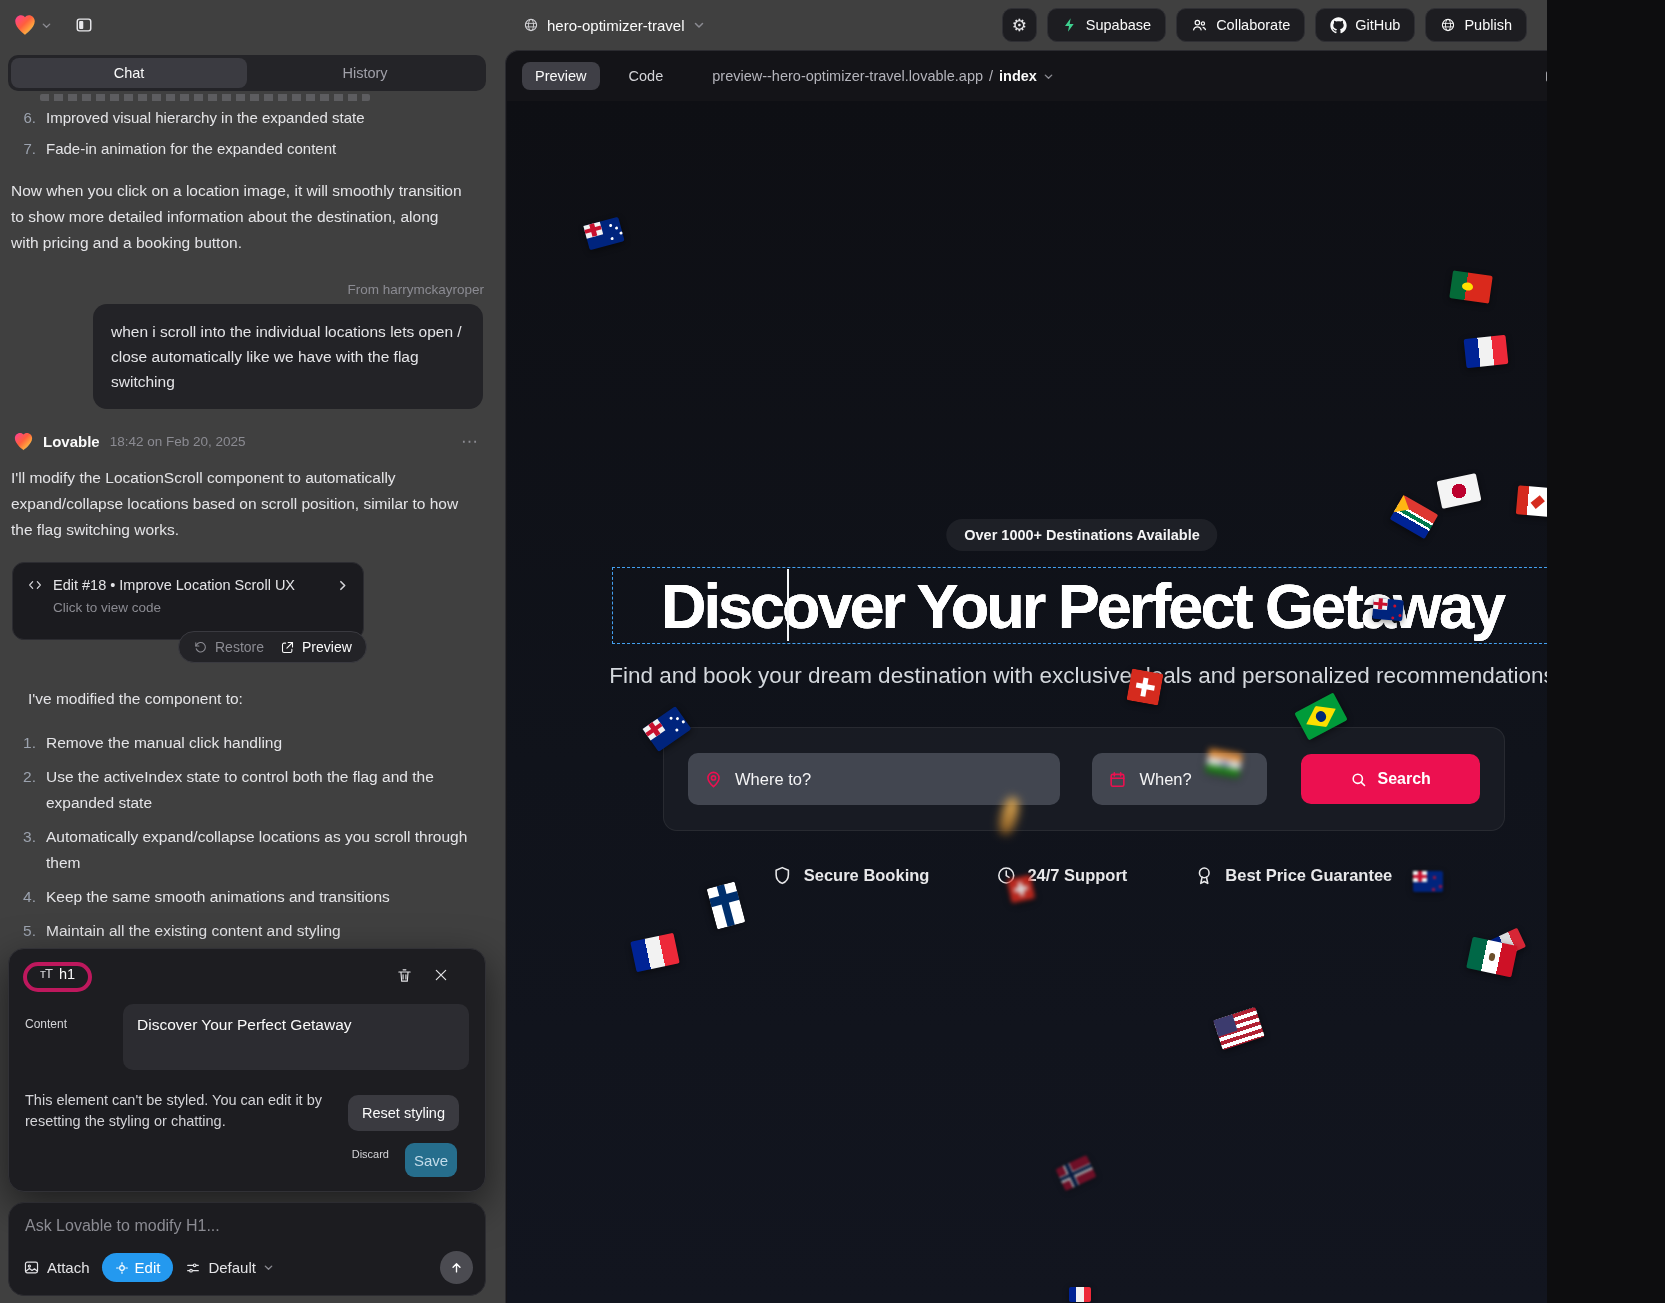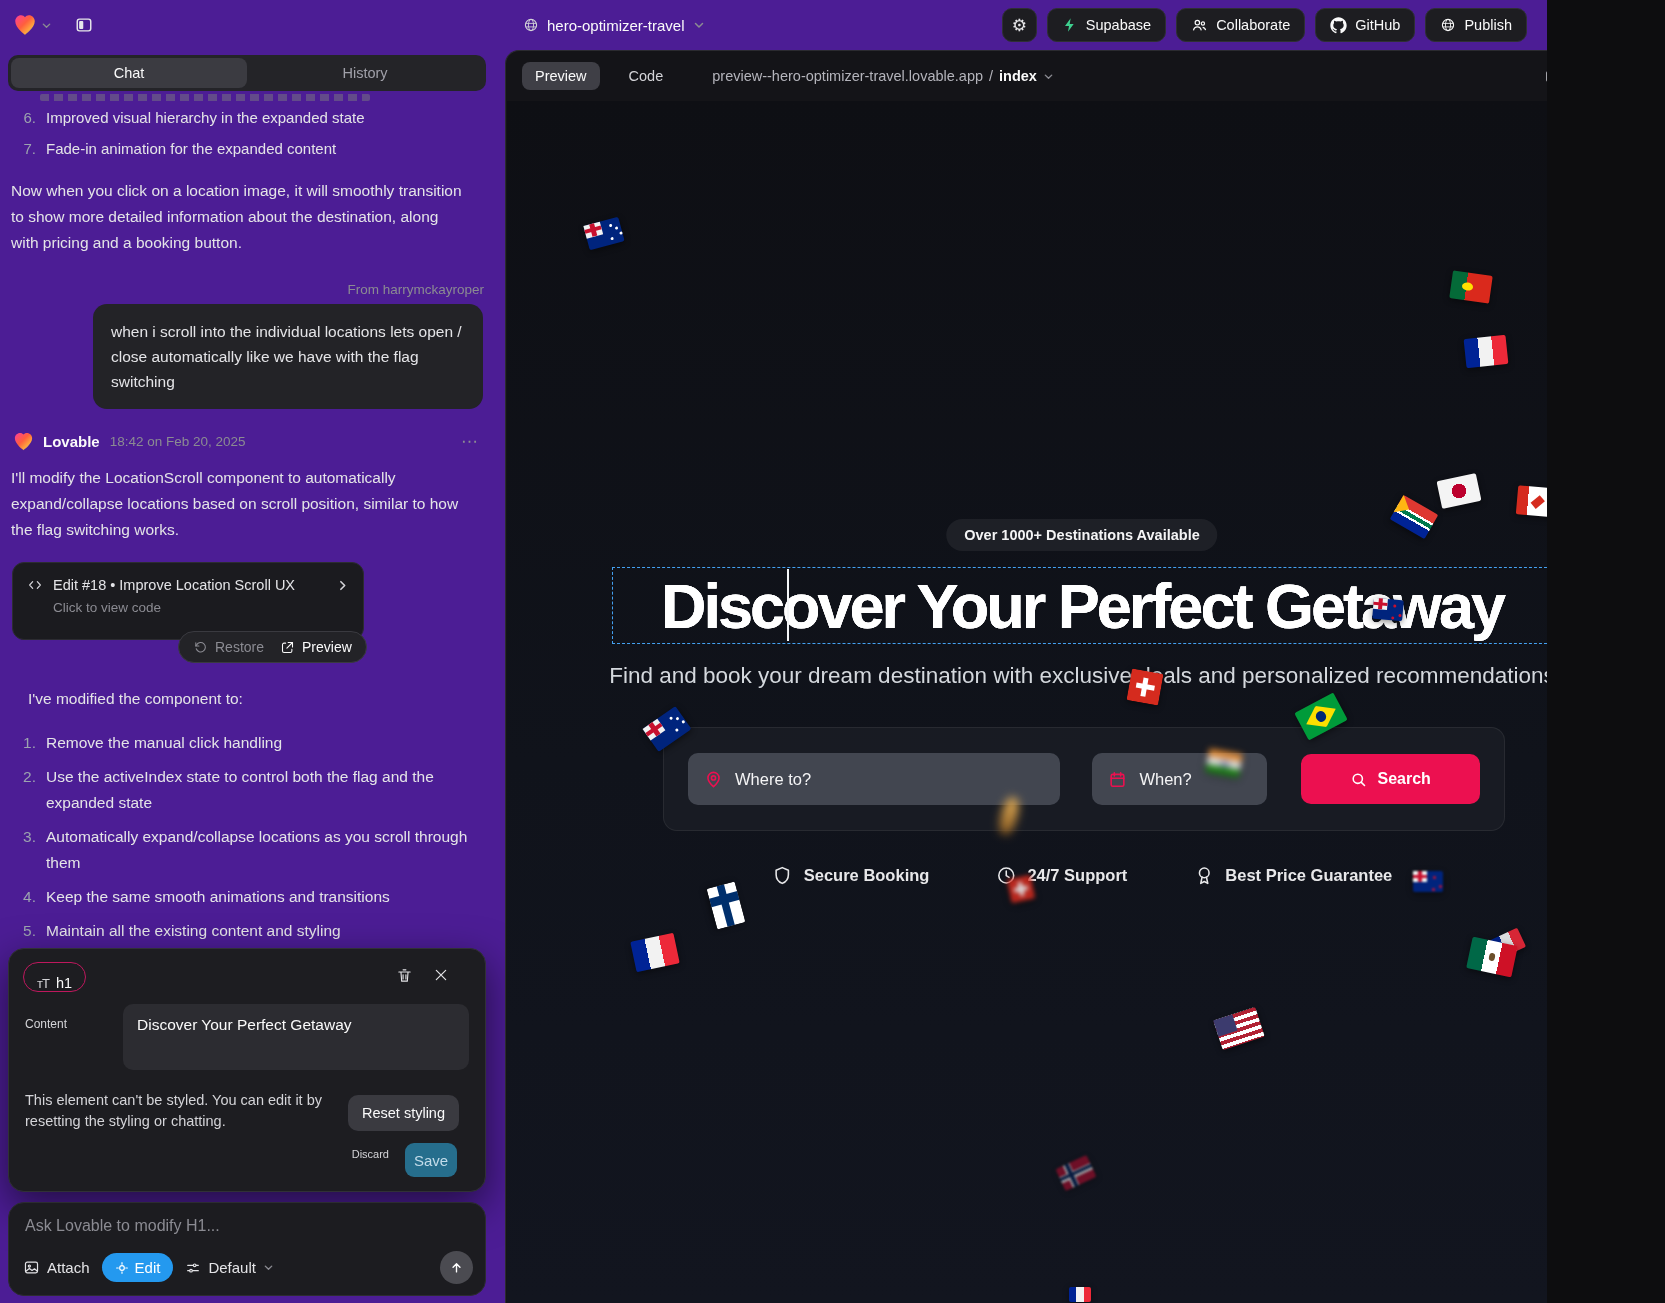--- a/index.html
+++ b/index.html
@@ -1,18 +1,18 @@
 <!DOCTYPE html>
 <html><head>
 <meta charset="utf-8">
 <style>
   * { margin:0; padding:0; box-sizing:border-box; }
   html,body { background:#0d0d0f; }
   body { font-family:"Liberation Sans", sans-serif; }
-  .app { position:relative; width:1547px; height:1303px; background:#4c1d95; overflow:hidden; color:#e4e4e7; }
+  .app { position:relative; width:1547px; height:1303px; background:#404040; overflow:hidden; color:#e4e4e7; }
 
   
   .topbar { position:absolute; left:0; top:0; width:100%; height:50px; display:flex; align-items:center; }
   .tb-left { position:absolute; left:12px; top:0; height:50px; display:flex; align-items:center; gap:6px; }
   .logo-btn { display:flex; align-items:center; gap:3px; cursor:pointer; }
   .chev { color:#8b8b92; display:flex; }
   .panel-toggle { width:31px; height:31px; margin-left:10px; border-radius:8px; display:flex; align-items:center; justify-content:center; color:#e7e7ea; background:transparent; }
   .project-switcher { position:absolute; left:523px; top:0; height:50px; display:flex; align-items:center; gap:8px; color:#fafafa; font-size:15px; font-weight:500; }
   .project-switcher .globe { color:#d4d4d8; display:flex; }
   .tb-right { position:absolute; right:20px; top:8px; display:flex; align-items:center; gap:10px; }
@@ -48,21 +48,21 @@
 
   .summary-list { position:absolute; left:12px; top:680px; width:470px; list-style:none; }
   .summary-list li, .scroll-list li { display:flex; font-size:15.5px; line-height:26px; margin-bottom:8px; }
   .summary-list .num, .scroll-list .num { width:24px; color:#9ca3af; text-align:right; margin-right:10px; flex:none; }
   .summary-list .txt, .scroll-list .txt { color:#e4e4e7; }
   .scroll-list { position:absolute; left:12px; top:55px; width:460px; list-style:none; }
   .scroll-list li { font-size:15px; margin-bottom:5px; }
 
   
   .elem-editor { position:absolute; left:8px; top:898px; width:478px; height:244px; background:#1d1d21; border:1px solid #313136; border-radius:16px; box-shadow:0 14px 40px rgba(0,0,0,.55); }
-  .tag-pill { position:absolute; left:14px; top:13px; height:30px; border:1px solid #be185d; border-radius:16px; display:flex; align-items:flex-end; gap:7px; padding:0 13px; color:#fafafa; font-size:14.5px; }
+  .tag-pill { position:absolute; left:14px; top:13px; height:30px; border:4px solid #be185d; border-radius:16px; display:flex; align-items:flex-start; gap:7px; padding:0 13px; color:#fafafa; font-size:14.5px; }
   .tag-pill .tt { font-size:13px; color:#d4d4d8; letter-spacing:-1px; }
   .ee-trash { position:absolute; right:72px; top:18px; color:#e4e4e7; display:flex; }
   .ee-close { position:absolute; right:36px; top:18px; color:#e4e4e7; display:flex; }
   .ee-label { position:absolute; left:16px; top:68px; font-size:12px; color:#d4d4d8; }
   .ee-textarea { position:absolute; left:114px; top:55px; width:346px; height:66px; background:#2c2c31; border:none; border-radius:10px; padding:12px 14px; font-family:"Liberation Sans",sans-serif; font-size:15.5px; color:#fafafa; resize:none; outline:none; }
   .ee-note { position:absolute; left:16px; top:141px; width:318px; font-size:14.5px; line-height:21px; color:#d4d4d8; }
   .reset-btn { position:absolute; right:26px; top:146px; height:36px; padding:0 14px; background:#3a3a40; border:none; border-radius:10px; color:#fafafa; font-size:14.5px; font-family:inherit; }
   .discard-btn { position:absolute; right:96px; top:199px; font-size:11px; color:#d4d4d8; background:none; border:none; font-family:inherit; }
   .save-btn { position:absolute; right:28px; top:194px; width:52px; height:34px; background:#266e8d; border:none; border-radius:9px; color:#c3dcea; font-size:15px; font-family:inherit; }
 

